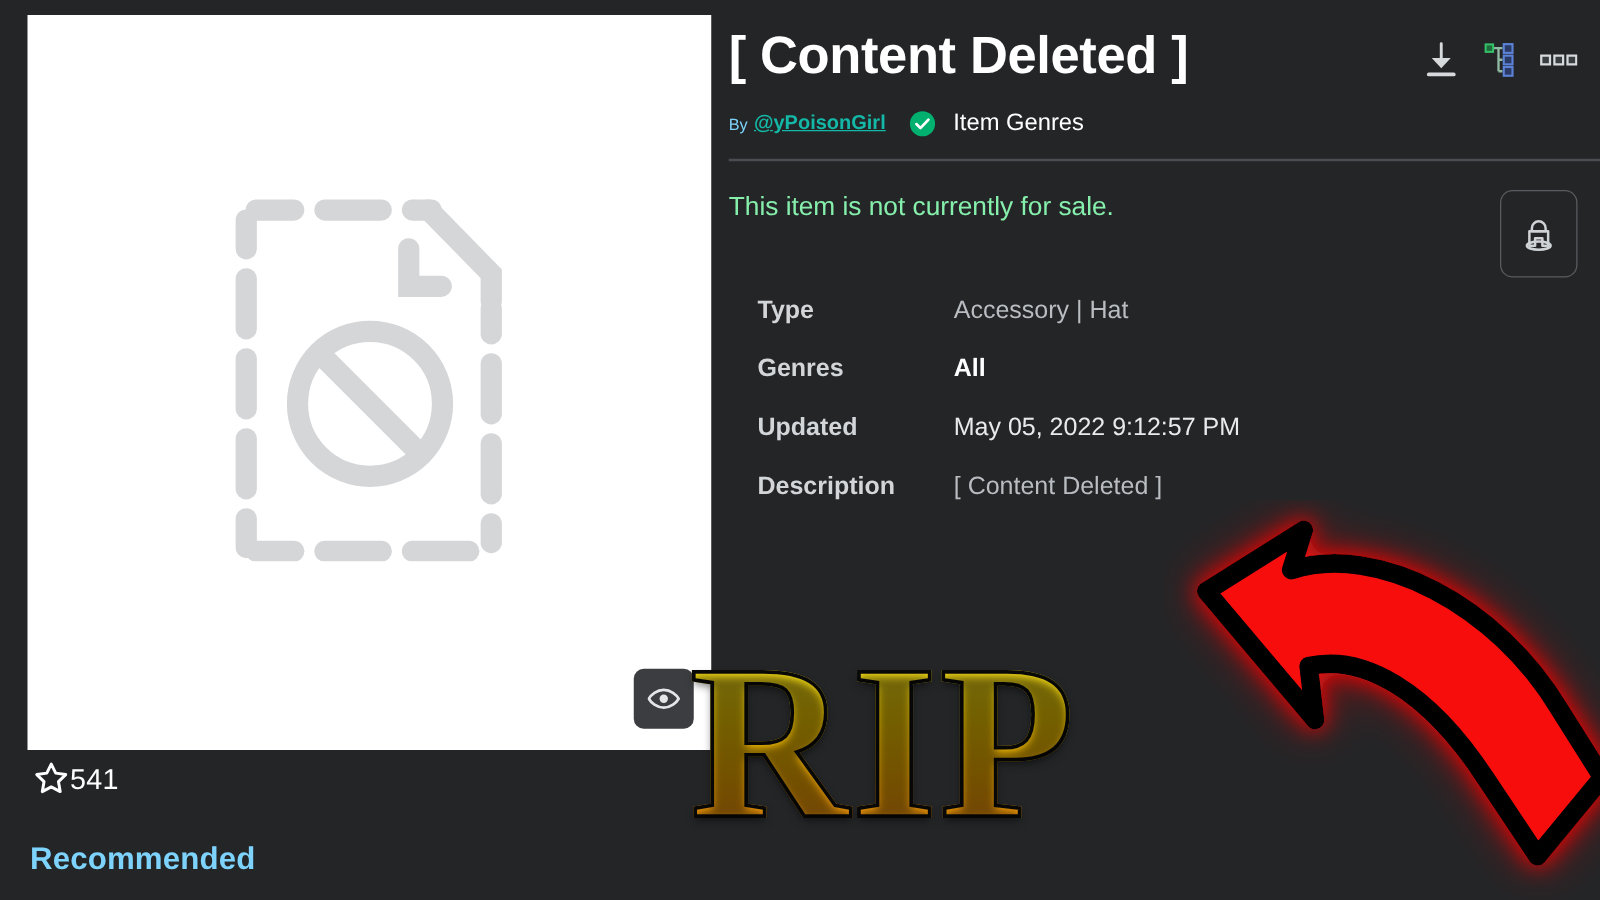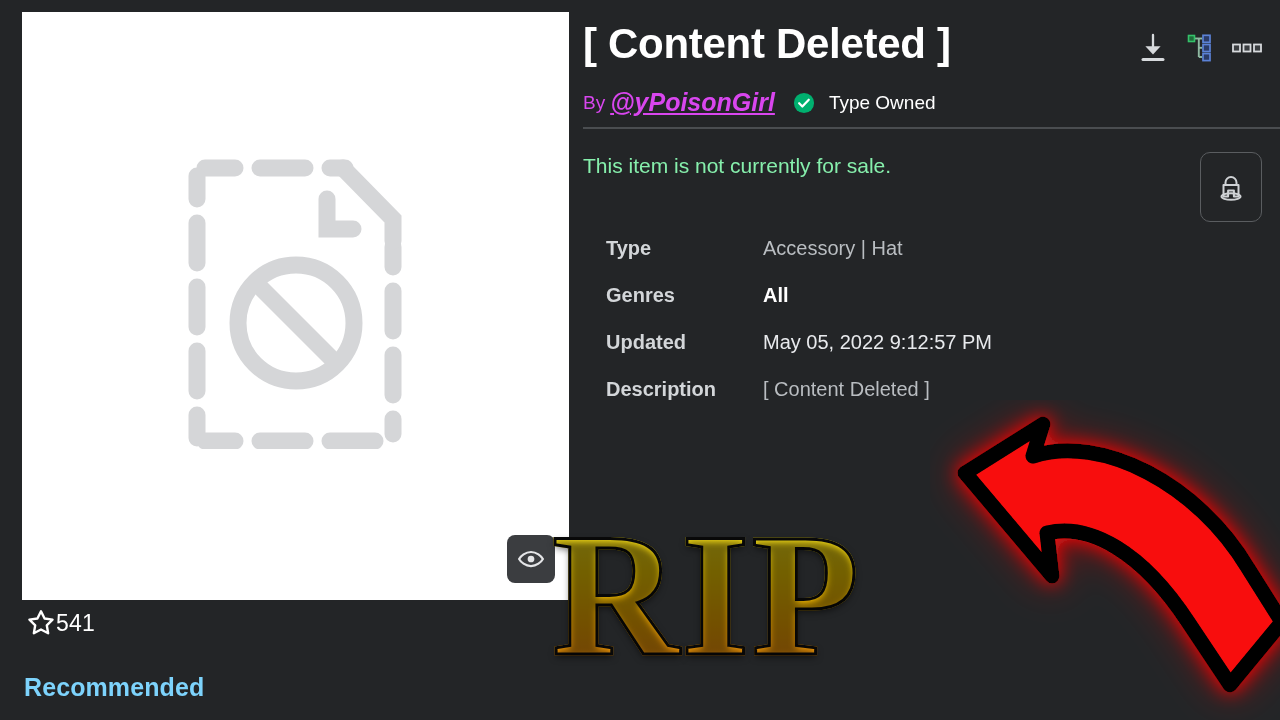--- a/index.html
+++ b/index.html
@@ -144,30 +144,29 @@
   .byline {
     position: absolute;
     left: 0;
     top: 88px;
     display: flex;
     align-items: center;
     gap: 0;
     white-space: nowrap;
   }
   .by-text {
-    color: #d946ef;
-    font-size: 19px;
+    color: #7dd3fc;
+    font-size: 13px;
     font-weight: 400;
   }
   .creator-name {
-    color: #d946ef;
-    font-size: 25px;
+    color: #14b8a6;
+    font-size: 16px;
     font-weight: 700;
     margin-left: 5px;
-    font-style: italic;
   }
   .verified-badge {
     width: 22px; height: 22px;
     margin-left: 18px;
     display: block;
     flex: none;
   }
   .owned-text {
     color: #ffffff;
     font-size: 19px;
@@ -372,21 +371,21 @@
       </div>
     </div>
 
     <div class="byline">
       <span class="by-text">By</span>
       <a class="creator-name" href="#">@yPoisonGirl</a>
       <svg class="verified-badge" viewBox="0 0 24 24">
         <circle cx="12" cy="12" r="11" fill="#00b06f"></circle>
         <path d="M6.7 12.3l3.5 3.5 7-7.4" fill="none" stroke="#ffffff" stroke-width="2.4" stroke-linecap="round" stroke-linejoin="round"></path>
       </svg>
-      <span class="owned-text">Type Owned</span>
+      <span class="owned-text">Item Genres</span>
     </div>
 
     <div class="divider"></div>
 
     <div class="sale-status">This item is not currently for sale.</div>
 
     <button class="tryon-btn">
       <svg viewBox="0 0 36 36">
         <g fill="none" stroke="#cfd2d5" stroke-width="2" stroke-linejoin="round" stroke-linecap="round">
           <path d="M12.5 13.5a5.5 5.5 0 0 1 11 0v2.5h-11z"></path>

